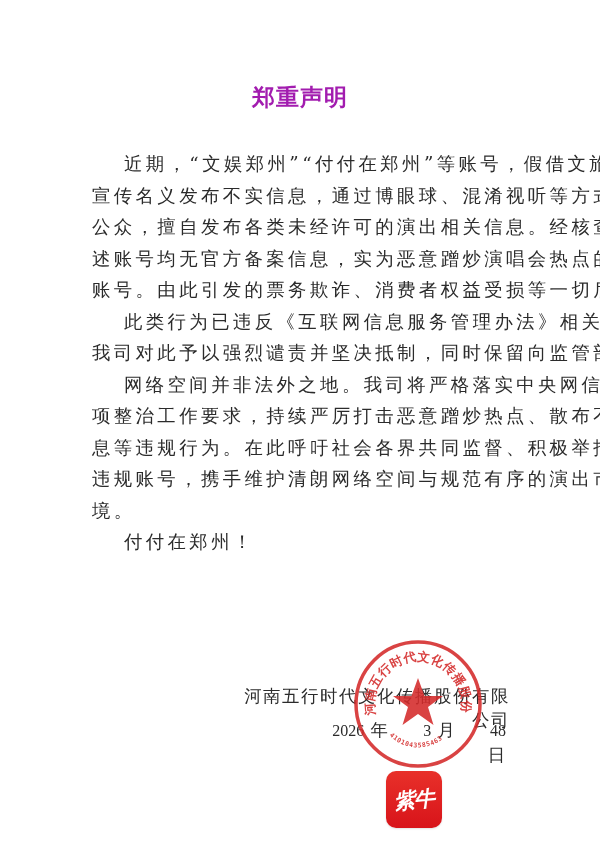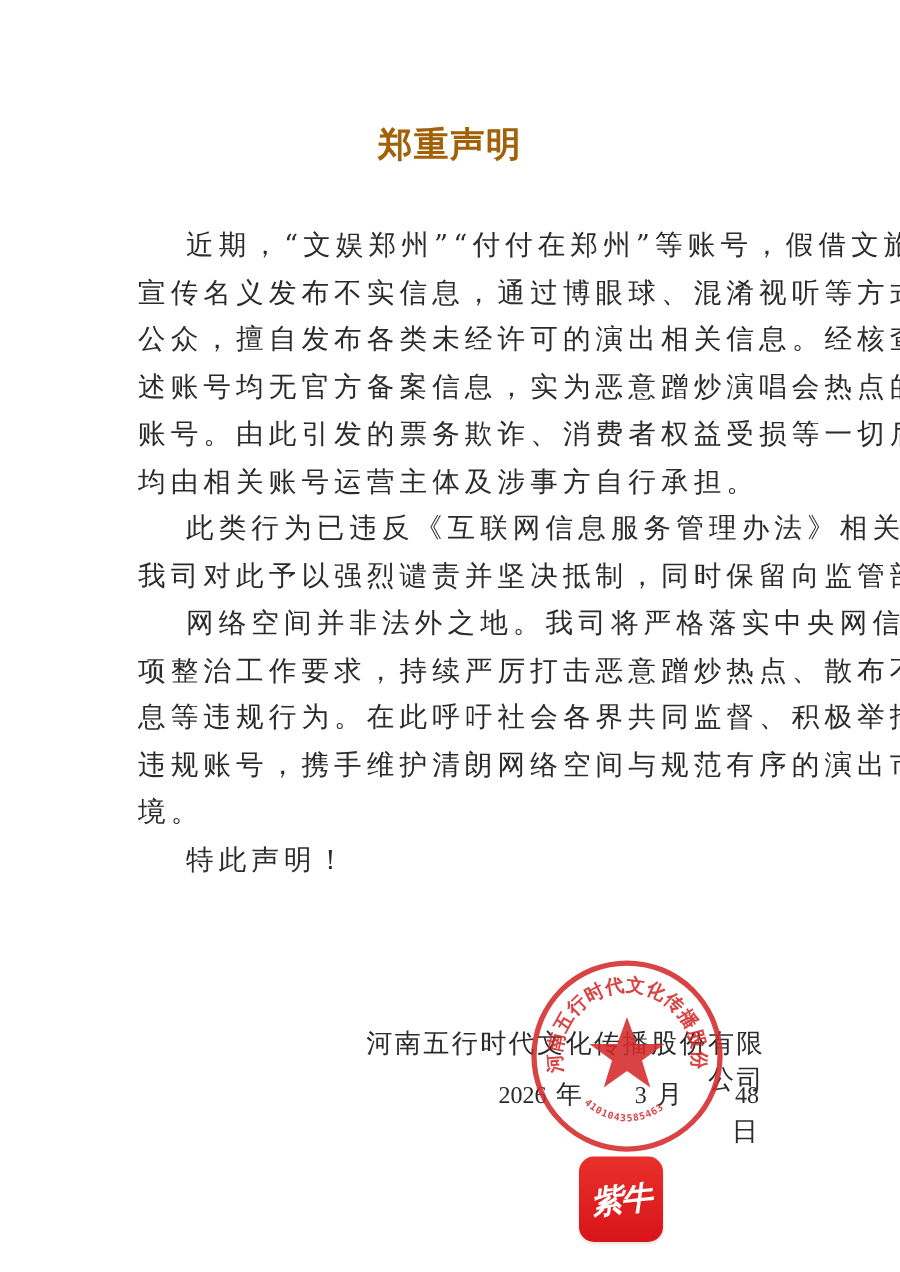--- a/index.html
+++ b/index.html
@@ -17,21 +17,21 @@
     }
     .title {
       position: absolute;
       left: 0;
       top: 82px;
       width: 600px;
       text-align: center;
       font-size: 23px;
       font-weight: bold;
       letter-spacing: 1px;
-      color: #a16207;
+      color: #a21caf;
       line-height: 30px;
     }
     .body-text {
       position: absolute;
       left: 92px;
       top: 148px;
       width: 418px;
       font-size: 18.4px;
       line-height: 31.5px;
       letter-spacing: 3.4px;
@@ -100,35 +100,34 @@
 
 <div class="title">郑重声明</div>
 
 <div class="body-text">
   <p class="para-block" style="margin:0">
     <span class="line indent">近期，“文娱郑州”“付付在郑州”等账号，假借文旅</span>
     <span class="line">宣传名义发布不实信息，通过博眼球、混淆视听等方式误导</span>
     <span class="line">公众，擅自发布各类未经许可的演出相关信息。经核查，上</span>
     <span class="line">述账号均无官方备案信息，实为恶意蹭炒演唱会热点的黄牛</span>
     <span class="line">账号。由此引发的票务欺诈、消费者权益受损等一切后果，</span>
-    <span class="line">均由相关账号运营主体及涉事方自行承担。</span>
   </p>
   <p class="para-block" style="margin:0">
     <span class="line indent">此类行为已违反《互联网信息服务管理办法》相关规定，</span>
     <span class="line">我司对此予以强烈谴责并坚决抵制，同时保留向监管部门举</span>
   </p>
   <p class="para-block" style="margin:0">
     <span class="line indent">网络空间并非法外之地。我司将严格落实中央网信办专</span>
     <span class="line">项整治工作要求，持续严厉打击恶意蹭炒热点、散布不实信</span>
     <span class="line">息等违规行为。在此呼吁社会各界共同监督、积极举报此类</span>
     <span class="line">违规账号，携手维护清朗网络空间与规范有序的演出市场环</span>
     <span class="line">境。</span>
   </p>
   <p class="para-block" style="margin:0">
-    <span class="line indent">特此声明！</span>
+    <span class="line indent">付付在郑州！</span>
   </p>
 </div>
 
 <div class="signature company">河南五行时代文化传播股份有限公司</div>
 
 <div class="signature date">
   <span class="num">2026</span>
   <span>年</span>
   <span class="num">3</span>
   <span>月</span>

